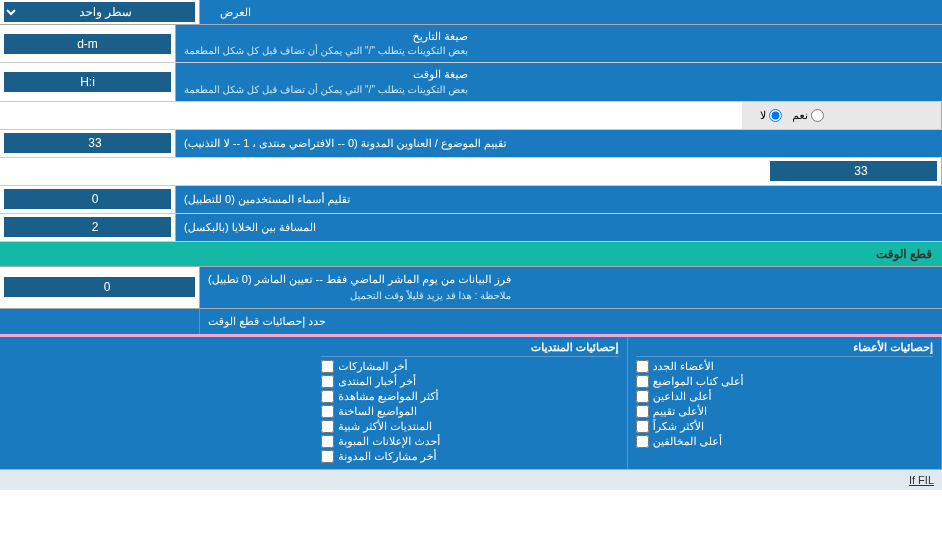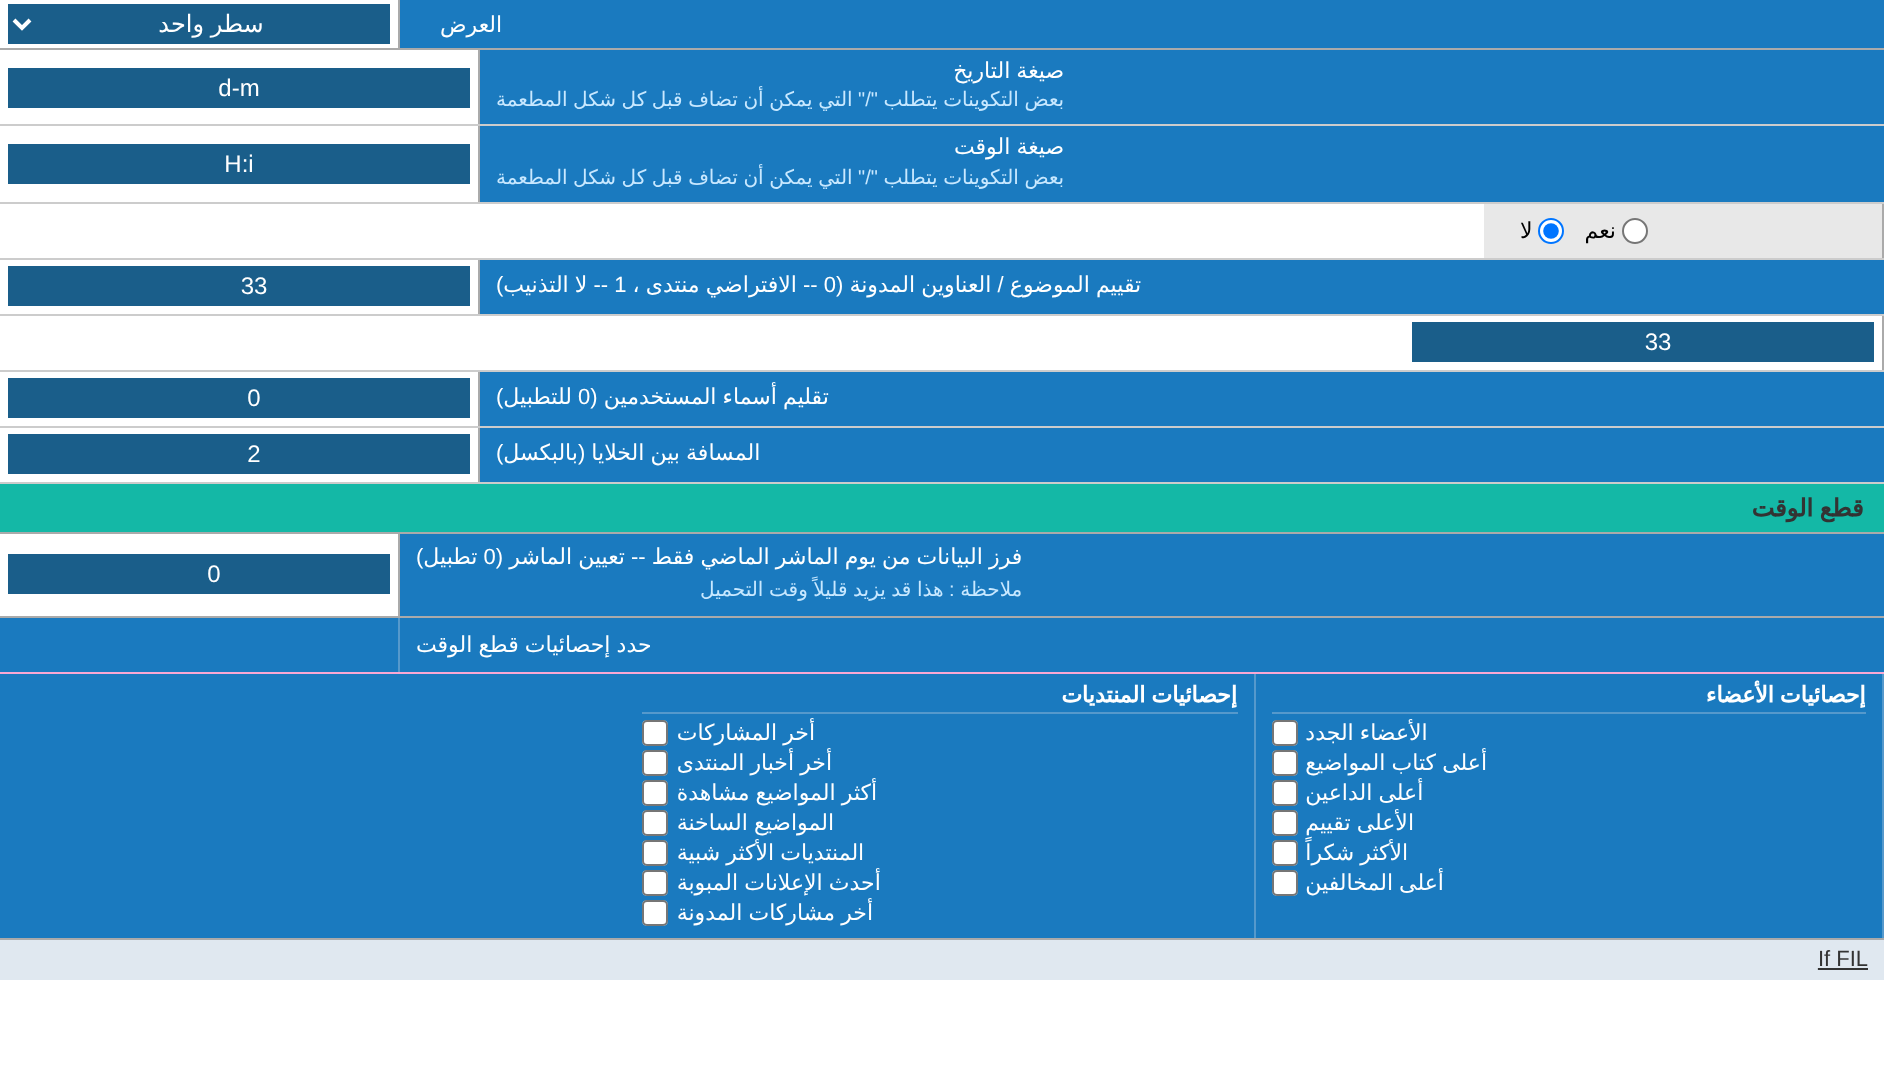--- a/index.html
+++ b/index.html
@@ -35,21 +35,21 @@
       line-height: 1.4;
     }
 
     .row-label small {
       display: block;
       font-size: 10px;
       color: #c8e8ff;
     }
 
     .row-input {
-      width: 240px;
+      width: 176px;
       background: #fff;
       display: flex;
       align-items: center;
       justify-content: flex-end;
       padding: 2px 4px;
       border-right: 1px solid #aaa;
     }
 
     .row-input input[type="text"] {
       width: 100%;
@@ -231,21 +231,21 @@
       display: flex;
       align-items: center;
       justify-content: flex-end;
       padding: 2px 4px;
       border-right: 1px solid #aaa;
     }
 
     .limit-row {
       display: flex;
       align-items: stretch;
-      border-bottom: 1px solid #f9a8d4;
+      border-bottom: 3px solid #f9a8d4;
       min-height: 28px;
       background: #1a7abf;
     }
 
     .limit-label {
       flex: 1;
       color: #fff;
       padding: 4px 8px;
       text-align: right;
       font-size: 11px;

